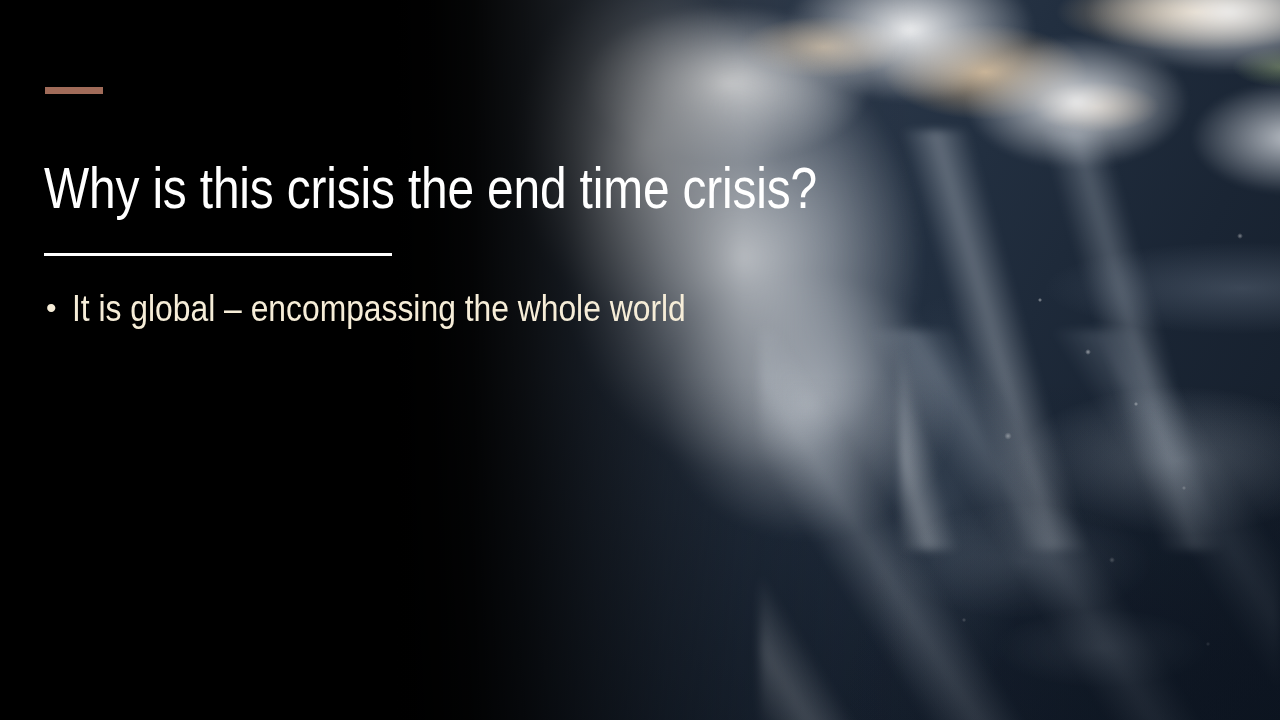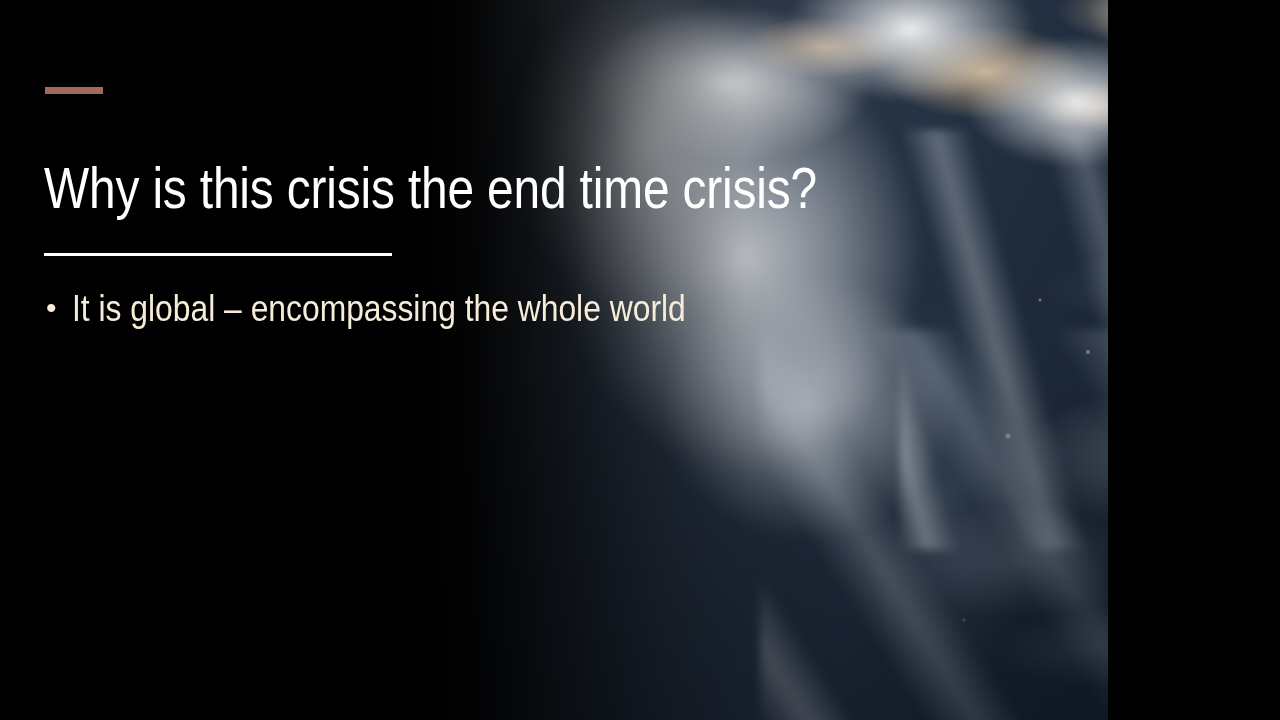--- a/index.html
+++ b/index.html
@@ -3,21 +3,21 @@
 <meta charset="utf-8">
 <title>Slide</title>
 <style>
   html, body {
     margin: 0;
     padding: 0;
     background: #000;
   }
   .slide {
     position: relative;
-    width: 1108px;
+    width: 1280px;
     height: 720px;
     background: #000000;
     overflow: hidden;
     font-family: "Liberation Sans", sans-serif;
   }
 
   
   .photo {
     position: absolute;
     top: 0;

